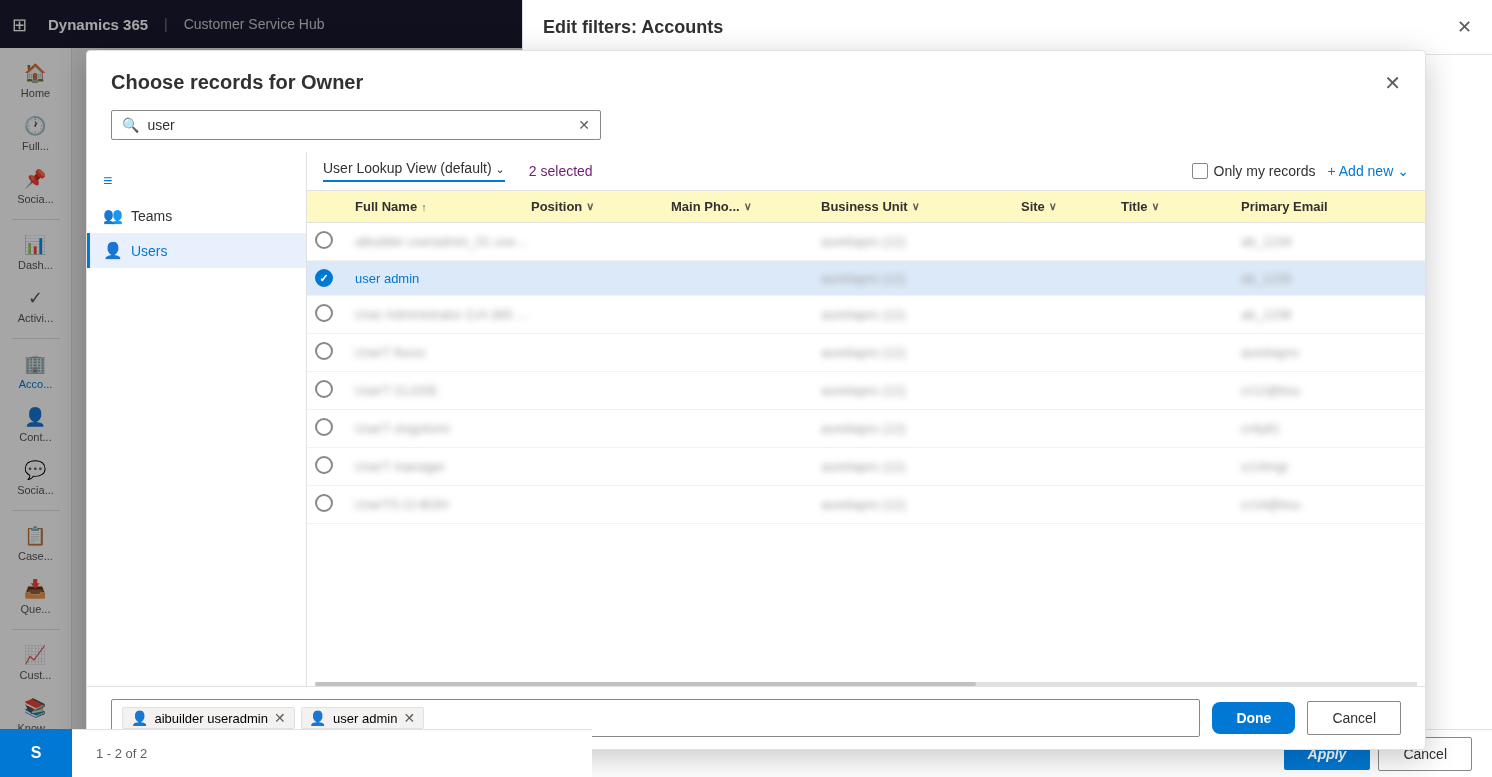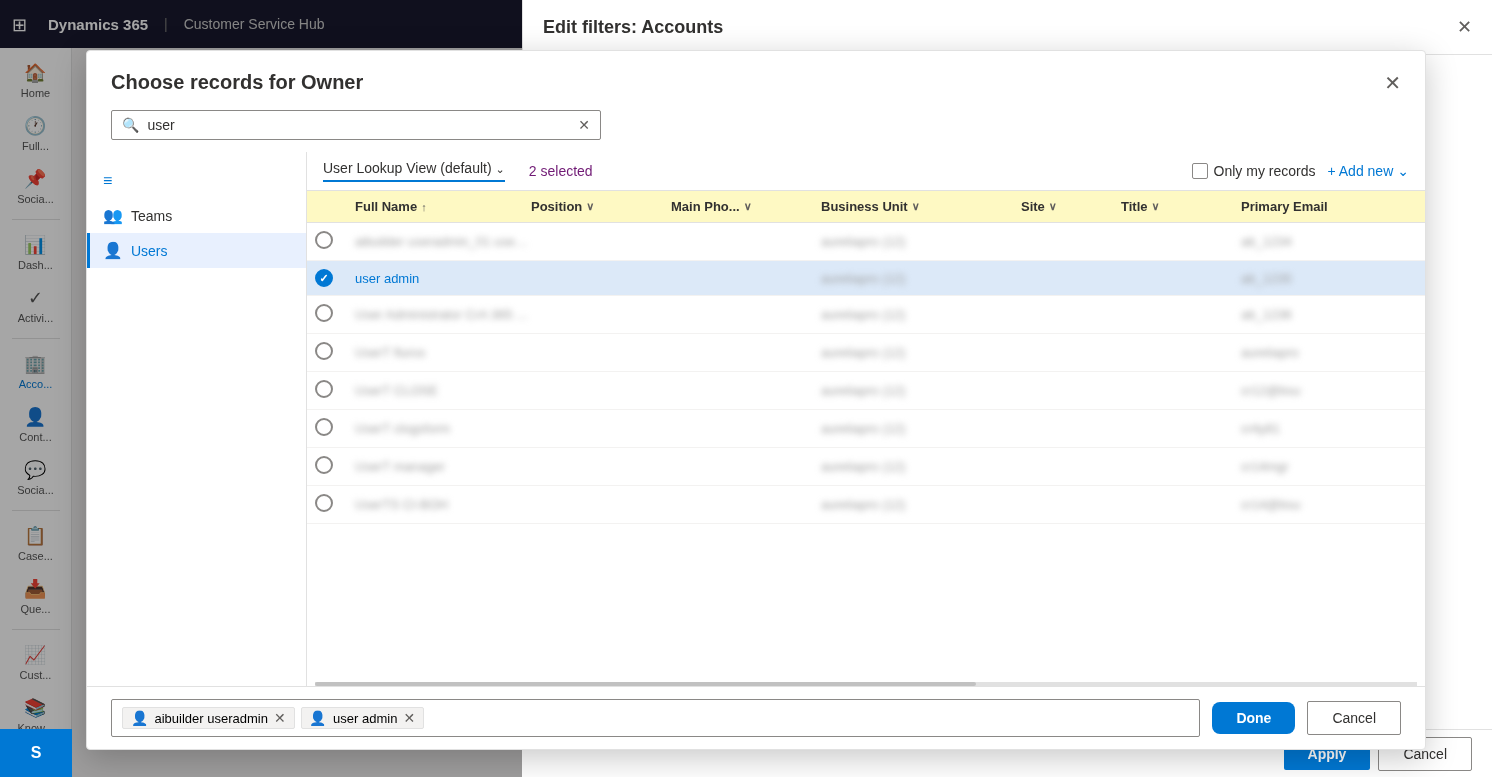--- a/index.html
+++ b/index.html
@@ -23,21 +23,21 @@
 
     
     .edit-filters-panel { position: absolute; top: 0; right: 0; width: 970px; height: 777px; background: #fff; z-index: 101; border-left: 1px solid #e1e1e1; }
     .edit-filters-header { padding: 16px 20px; display: flex; justify-content: space-between; align-items: center; border-bottom: 1px solid #e1e1e1; }
     .edit-filters-title { font-size: 18px; font-weight: 600; color: #323130; }
     .edit-filters-close { cursor: pointer; color: #605e5c; font-size: 18px; background: none; border: none; }
     .edit-filters-body { padding: 16px 20px; color: #888; font-size: 13px; }
 
     
     .edit-filters-footer { position: absolute; bottom: 0; right: 0; width: 970px; height: 48px; background: #fff; border-top: 1px solid #e1e1e1; display: flex; align-items: center; justify-content: flex-end; padding: 0 20px; gap: 8px; z-index: 102; }
-    .btn-apply { background: #0078d4; color: #fff; border: none; padding: 8px 24px; border-radius: 2px; cursor: pointer; font-size: 14px; font-weight: 600; }
+    .btn-apply { background: #0078d4; color: #fff; border: none; padding: 8px 24px; border-radius: 2px; cursor: pointer; font-size: 14px; font-weight: 600; font-style: italic; }
     .btn-cancel-footer { background: #fff; color: #323130; border: 1px solid #8a8886; padding: 8px 24px; border-radius: 2px; cursor: pointer; font-size: 14px; }
 
     
     .modal { position: absolute; top: 50px; left: 86px; width: 1340px; height: 700px; background: #fff; z-index: 200; border: 1px solid #e1e1e1; box-shadow: 0 8px 32px rgba(0,0,0,0.22); border-radius: 4px; display: flex; flex-direction: column; }
     .modal-header { padding: 20px 24px 16px; display: flex; justify-content: space-between; align-items: center; }
     .modal-title { font-size: 20px; font-weight: 600; color: #323130; }
     .modal-close { cursor: pointer; background: none; border: none; font-size: 20px; color: #605e5c; line-height: 1; }
 
     .modal-body { flex: 1; display: flex; overflow: hidden; }
 
@@ -180,20 +180,23 @@
     </div>
   </div>
 
   <div class="edit-filters-footer">
     <button class="btn-apply">Apply</button>
     <button class="btn-cancel-footer">Cancel</button>
   </div>
 
   <div class="service-indicator">S</div>
 
+  <div class="pagination" style="left: 72px;">
+    <span>1 - 2 of 2</span>
+  </div>
 
 </div>
 
 <div class="overlay"></div>
 
 <div class="modal">
 
   <div class="modal-header">
     <span class="modal-title">Choose records for Owner</span>
     <button class="modal-close">✕</button>

